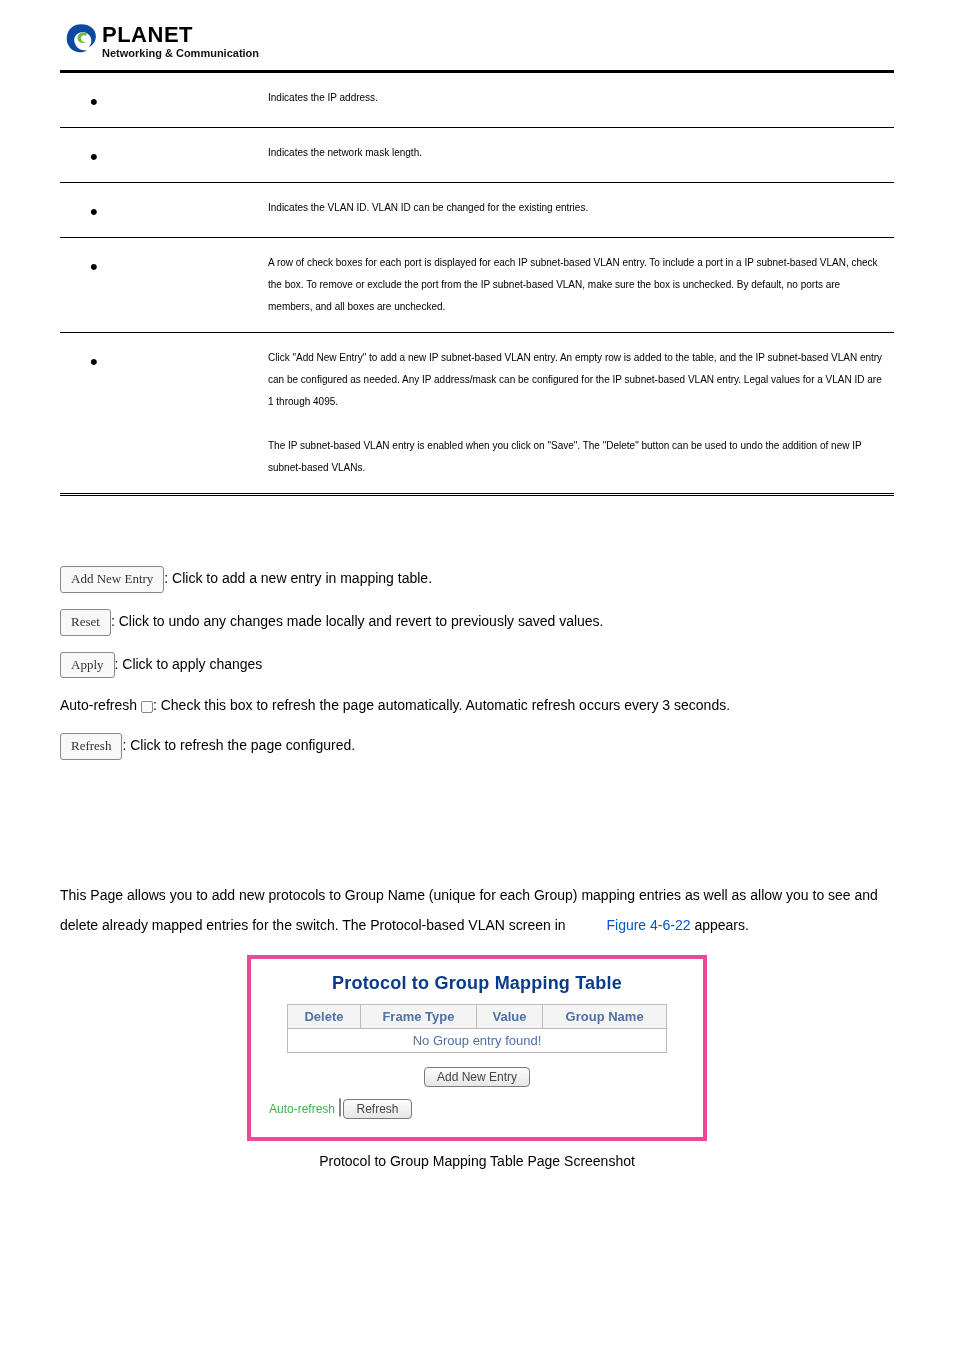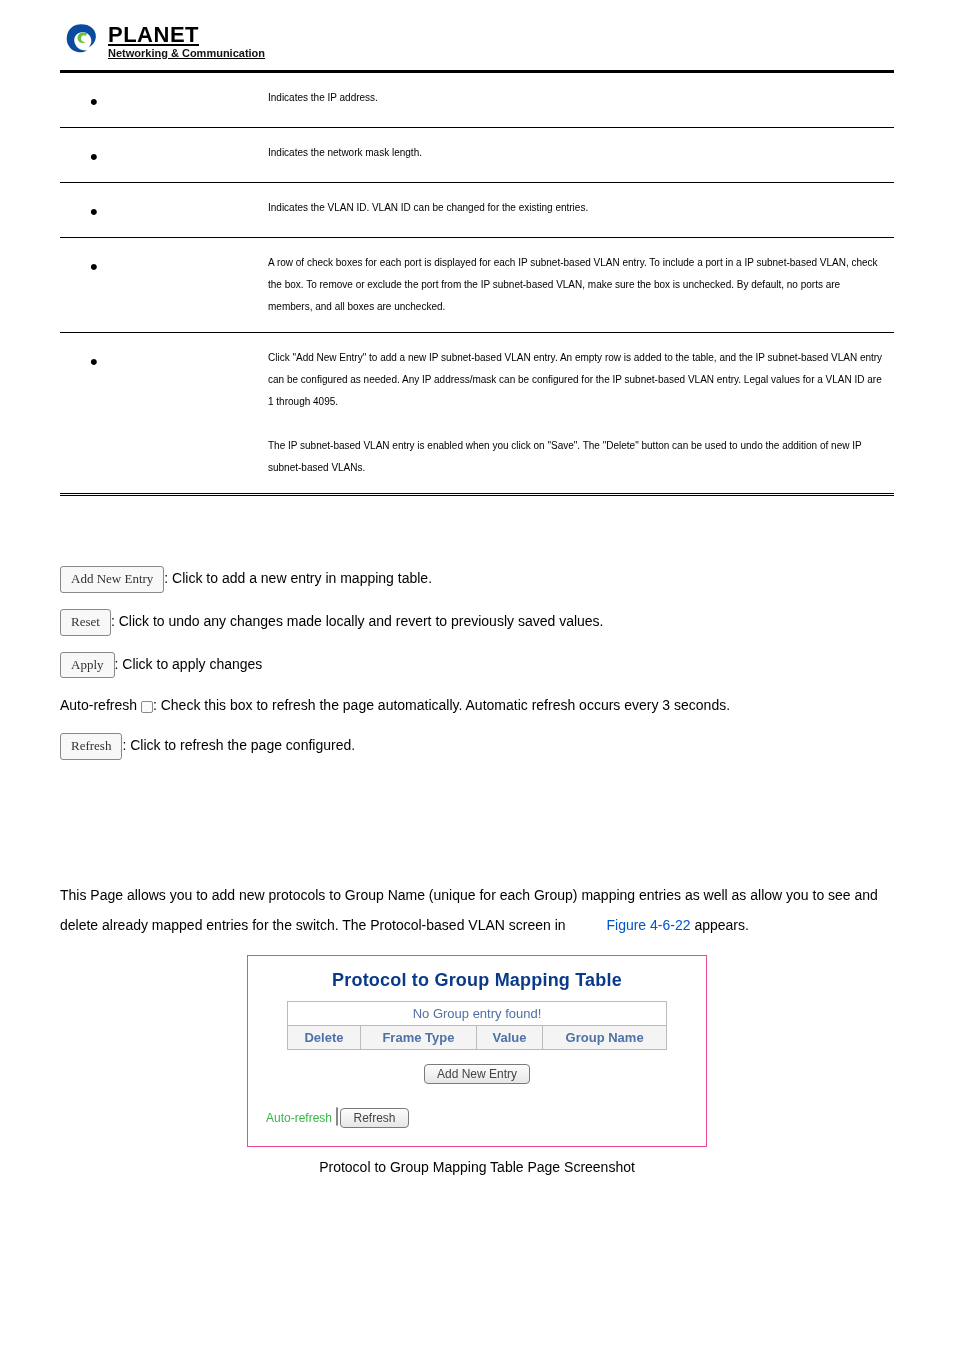--- a/index.html
+++ b/index.html
@@ -9,23 +9,21 @@
     font-family: Arial, sans-serif;
     background: #fff;
     width: 954px;
   }
   .page {
     padding: 20px 60px 40px 60px;
   }
   .logo-wrap {
     display: flex;
     align-items: center;
-    gap: 6px;
     margin-bottom: 8px;
-    text-decoration: underline;
   }
   .logo-swirl {
     width: 42px;
     height: 42px;
   }
   .logo-text-col {
     display: flex;
     flex-direction: column;
     line-height: 1;
   }
@@ -95,21 +93,21 @@
   }
   .section-p {
     font-size: 14px;
     line-height: 2.2;
     margin-top: 120px;
   }
   .figure-link { color: #0055cc; margin-left: 37px; }
   .shot-box {
     width: 460px;
     margin: 14px auto 0 auto;
-    border: 1px solid #ec4899;
+    border: 4px solid #ec4899;
     padding: 10px 18px 18px 18px;
   }
   .shot-title {
     text-align: center;
     font-size: 18px;
     font-weight: 700;
     color: #0a3a8a;
     letter-spacing: 0.2px;
     margin: 4px 0 10px 0;
   }
@@ -141,21 +139,21 @@
     display: inline-block;
     border: 1px solid #7a7a7a;
     border-radius: 4px;
     background: linear-gradient(#fdfdfd,#e6e6e6);
     color: #444;
     font-size: 12px;
     padding: 2px 12px;
     margin: 0 2px;
   }
   .auto-row-bg {
-     margin-top:24px;
+     margin-top:12px;
   }
   .auto-label { color: #39b54a; font-size: 12px; }
   .auto-check {
     width: 12px; height: 12px; border: 1px solid #888; background: #fff; border-radius: 2px;
   }
   .caption {
     text-align: center;
     font-size: 14px;
     margin-top: 12px;
   }
@@ -223,28 +221,28 @@
 
   <p class="section-p">
     <span>This Page allows you to add new protocols to Group Name (unique for each Group) mapping entries as well as allow you to see and delete already mapped entries for the switch. The Protocol-based VLAN screen in </span><span class="figure-link">Figure 4-6-22</span><span> appears.</span>
   </p>
 
   <div class="shot-box">
     <div class="shot-title">Protocol to Group Mapping Table</div>
     <table class="shot-table">
       <tbody>
           <tr>
-        <td colspan="4">No Group entry found!</td>
-      </tr>
-      <tr>
         <th>Delete</th>
         <th>Frame Type</th>
         <th>Value</th>
         <th>Group Name</th>
       </tr>
+      <tr>
+        <td colspan="4">No Group entry found!</td>
+      </tr>
     </tbody>
       </table>
     <div class="shot-btn-row">
       <span class="shot-btn">Add New Entry</span>
     </div>
     <div class="auto-row-bg">
       <span class="auto-label">Auto-refresh</span>
       <span class="auto-check"></span>
       <span class="shot-btn">Refresh</span>
     </div>

